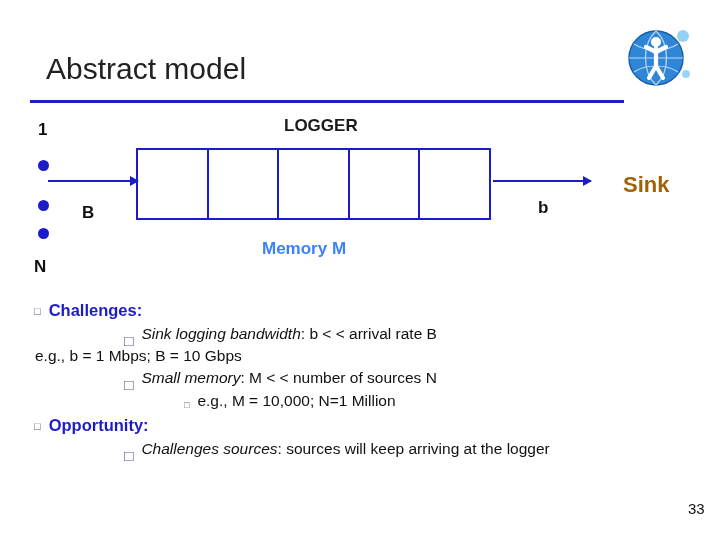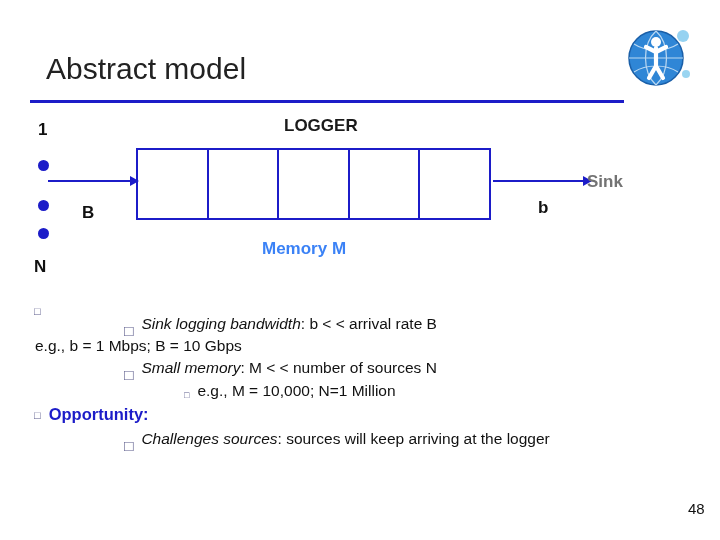--- a/index.html
+++ b/index.html
@@ -151,25 +151,25 @@
   .label-b {
     position: absolute;
     left: 538px;
     top: 198px;
     font-size: 17px;
     font-weight: bold;
     color: #111111;
   }
   .label-sink {
     position: absolute;
-    left: 587px;
+    left: 623px;
     top: 172px;
-    font-size: 17px;
-    font-weight: bold;
-    color: #737373;
+    font-size: 22px;
+    font-weight: bold;
+    color: #a16207;
   }
   .label-memory {
     position: absolute;
     left: 262px;
     top: 239px;
     font-size: 17px;
     font-weight: bold;
     color: #3b82f6;
     white-space: nowrap;
   }
@@ -278,20 +278,21 @@
 
   <div class="label-B">B</div>
   <div class="label-b">b</div>
   <div class="label-sink">Sink</div>
   <div class="label-memory">Memory M</div>
 
   <div class="bullets">
 
     <div class="row lvl1">
       <span class="bullet-mark">□</span>
+      <span>Challenges:</span>
     </div>
 
     <div class="row lvl2">
       <span class="bullet-mark lvl2">□</span>
       <span><span class="it">Sink logging bandwidth</span><span>: b &lt; &lt; arrival rate B</span></span>
     </div>
 
     <div class="plain-line">e.g., b = 1 Mbps; B = 10 Gbps</div>
 
     <div class="row lvl2">
@@ -309,15 +310,15 @@
       <span>Opportunity:</span>
     </div>
 
     <div class="row lvl2">
       <span class="bullet-mark lvl2">□</span>
       <span><span class="it">Challenges sources</span><span>: sources will keep arriving at the logger</span></span>
     </div>
 
   </div>
 
-  <div class="page-number">48</div>
+  <div class="page-number">33</div>
 
 </div>
 
 </body></html>

